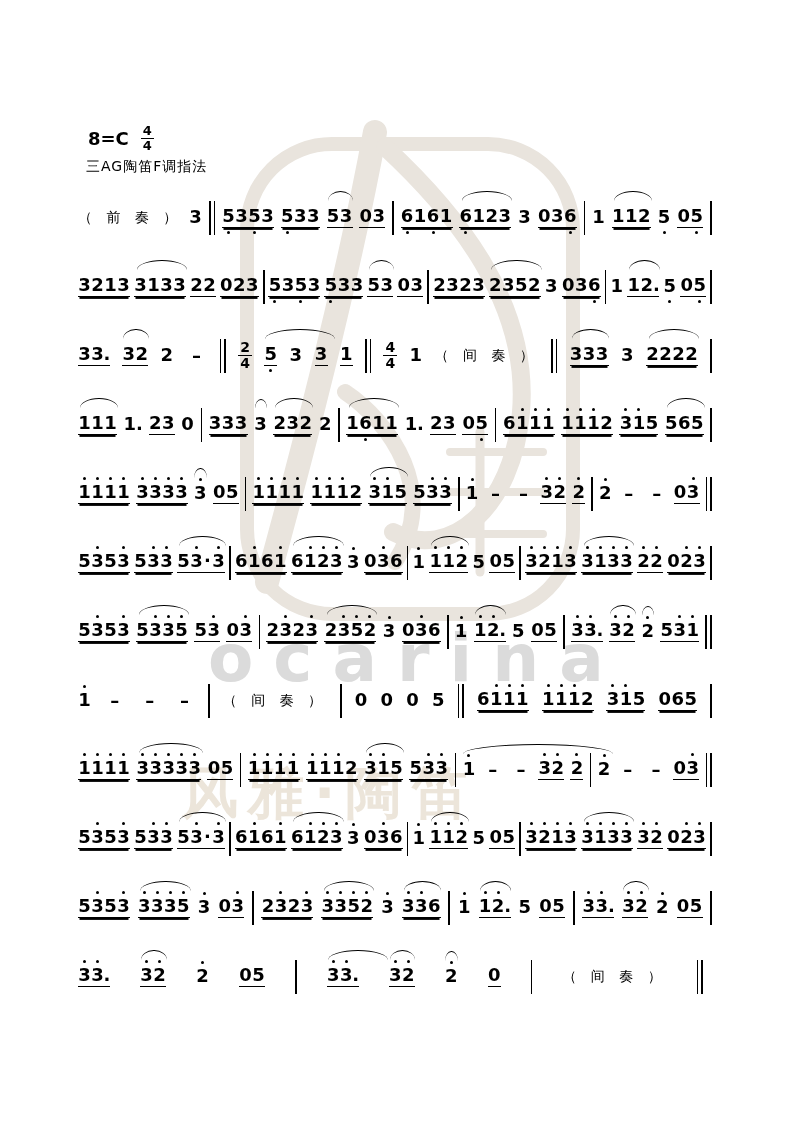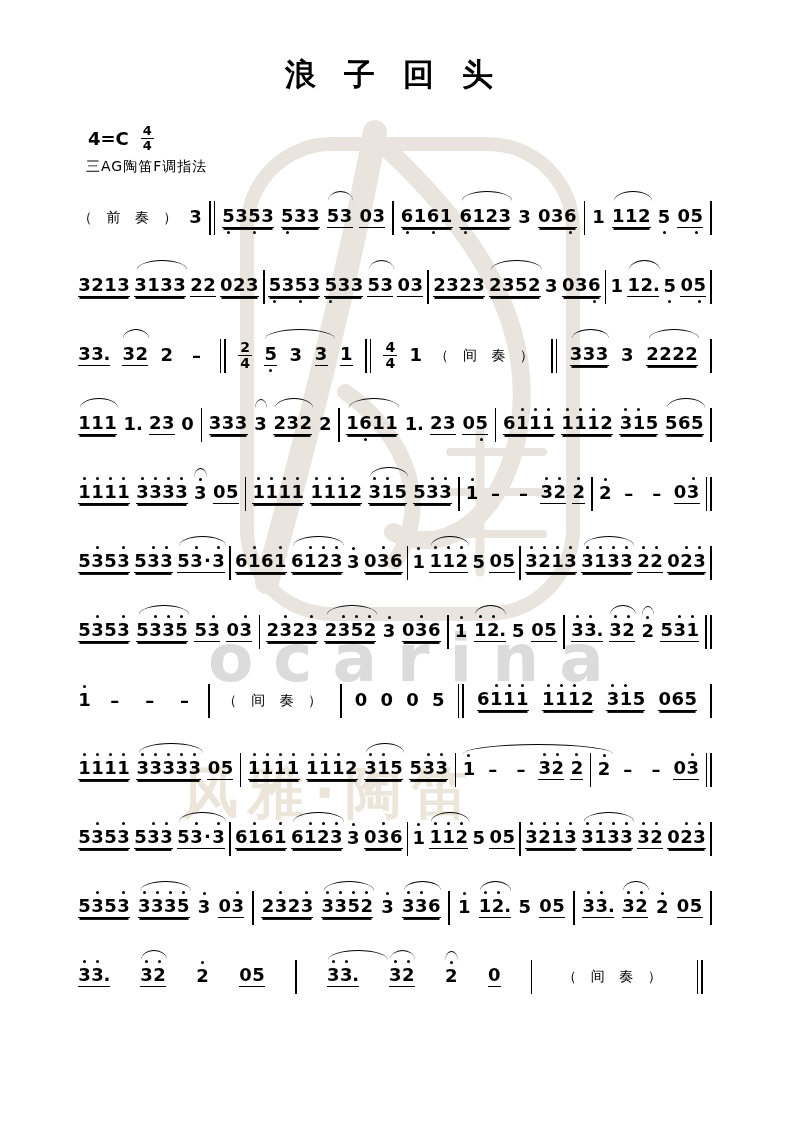--- a/index.html
+++ b/index.html
@@ -57,24 +57,23 @@
       <path d="M150,40 C128,160 86,330 42,490" stroke-width="24"></path>
       <path d="M160,55 C230,120 305,210 296,320 C288,415 225,470 168,440" stroke-width="18"></path>
       <path d="M120,300 C165,330 215,400 170,470" stroke-width="16"></path>
       <path d="M255,340 L255,480" stroke-width="9"></path>
       <path d="M225,360 L318,360 M225,400 L318,400 M225,442 L318,442" stroke-width="8"></path>
     </g>
   </svg>
   <div class="wm wm-ocarina" style="color:#dbdbdb;">ocarina</div>
   <div class="wm wm-brand" style="color:#ece5da;">风雅·陶笛</div>
 
-  <div class="title">浪子回头</div>
 
   <div class="keyrow">
-    <span class="keysig">4=C</span>
+    <span class="keysig">8=C</span>
     <span class="frac">
       <span class="num">4</span>
       <span class="den">4</span>
     </span>
   </div>
   <div class="fingering">三AG陶笛F调指法</div>
 
 
   <div class="score">
       <div class="music-line">

